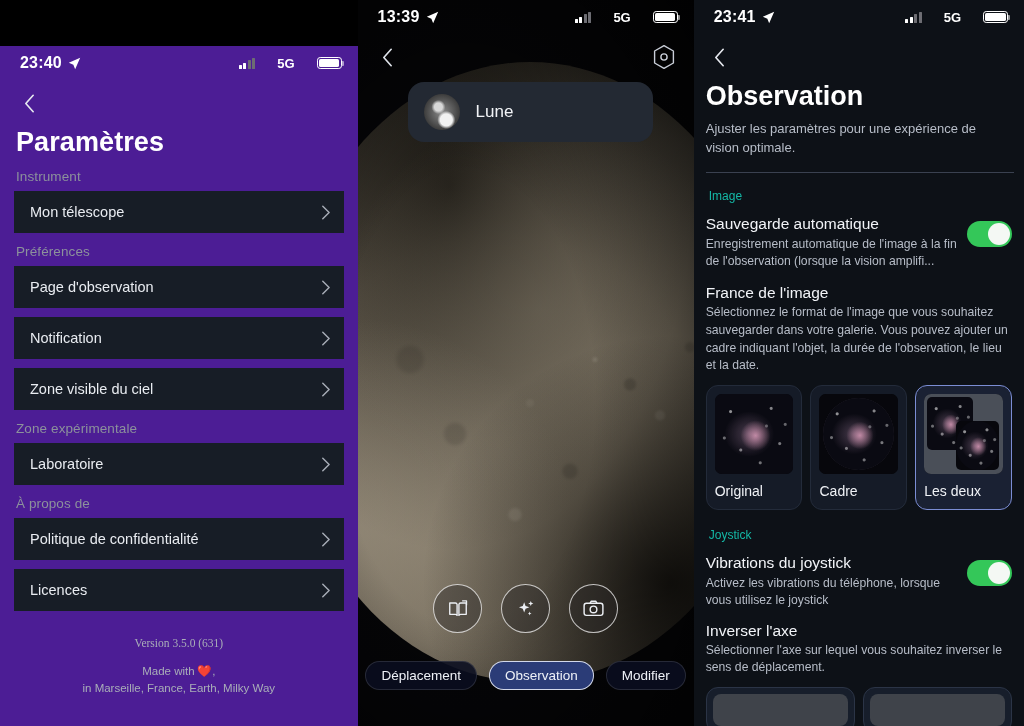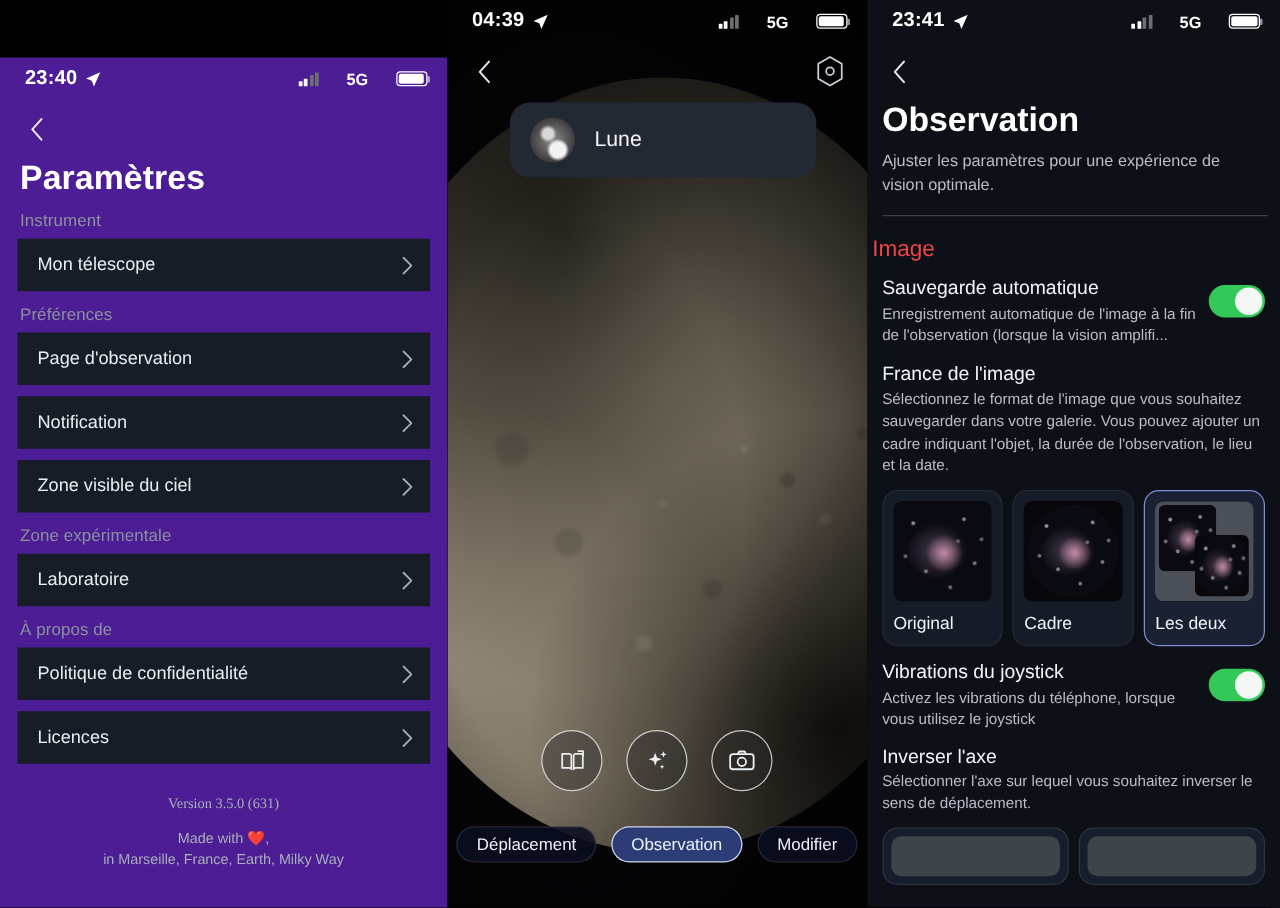--- a/index.html
+++ b/index.html
@@ -133,21 +133,21 @@
   }
   .tab.active {
     background:#2b3c77; border:1.4px solid rgba(233,238,250,.88);
   }
 
   
   .p3 { width: 339px; background:#0d1117; }
   .p3 .title { color:#fff; font-size:27px; font-weight:700; padding: 14px 0 0 12px; }
   .p3 .subtitle { color:#b7bdc8; font-size:13px; line-height:1.45; padding: 8px 20px 0 12px; }
   .divider { height:1px; background:#3a4150; margin: 14px 10px 0 12px; }
-  .sec-h { color:#ef4444; font-size:18px; padding: 16px 0 0 4px; }
+  .sec-h { color:#14b8a6; font-size:12px; padding: 16px 0 0 15px; }
   .setting { padding: 12px 12px 0 12px; display:flex; align-items:flex-start; gap:10px; }
   .set-txt { flex:1; min-width:0; }
   .set-title { color:#f2f4f8; font-size:15.5px; }
   .set-desc { color:#b7bdc8; font-size:12.2px; line-height:1.42; margin-top:3px; }
   .toggle {
     width:45px; height:26px; border-radius:13px; flex:none; margin-top:6px;
     display:flex; align-items:center; padding:2px; justify-content:flex-end;
   }
   .toggle .knob { width:22px; height:22px; border-radius:50%; background:#f4f8f4; }
   .block-title { color:#f2f4f8; font-size:15.5px; padding: 14px 12px 0 12px; }
@@ -294,21 +294,21 @@
 
   <div class="panel p2">
     <div class="moonwrap">
       <div class="moonbody"></div>
       <div class="moon-craters"></div>
       <div class="moon-vig"></div>
     </div>
 
     <div class="statusbar">
       <div class="sb-left">
-        <span class="sb-time">04:39</span>
+        <span class="sb-time">13:39</span>
         <svg class="loc-arrow" viewBox="0 0 16 16">
           <path d="M15 1 1 7.2l5.6 2.2L8.8 15z" fill="#fff"></path>
         </svg>
       </div>
       <div class="sb-right">
         <span class="bars">
             <i></i>
             <i></i>
             <i></i>
             <i></i>
@@ -439,20 +439,21 @@
               <div class="neb"></div>
             </div>
           <div class="both-b">
               <div class="neb circ"></div>
             </div>
         </div>
         <div class="card-label">Les deux</div>
       </div>
     </div>
 
+    <div class="sec-h" style="padding-top:18px">Joystick</div>
 
     <div class="setting">
       <div class="set-txt">
         <div class="set-title">Vibrations du joystick</div>
         <div class="set-desc">Activez les vibrations du téléphone, lorsque vous utilisez le joystick</div>
       </div>
       <div class="toggle" style="background:#34c759">
         <span class="knob"></span>
       </div>
     </div>

